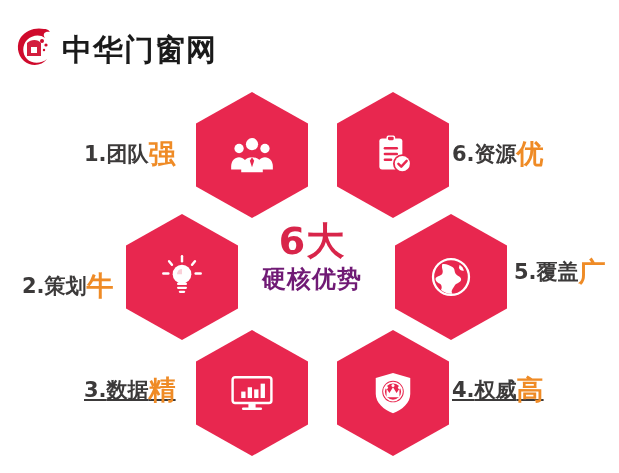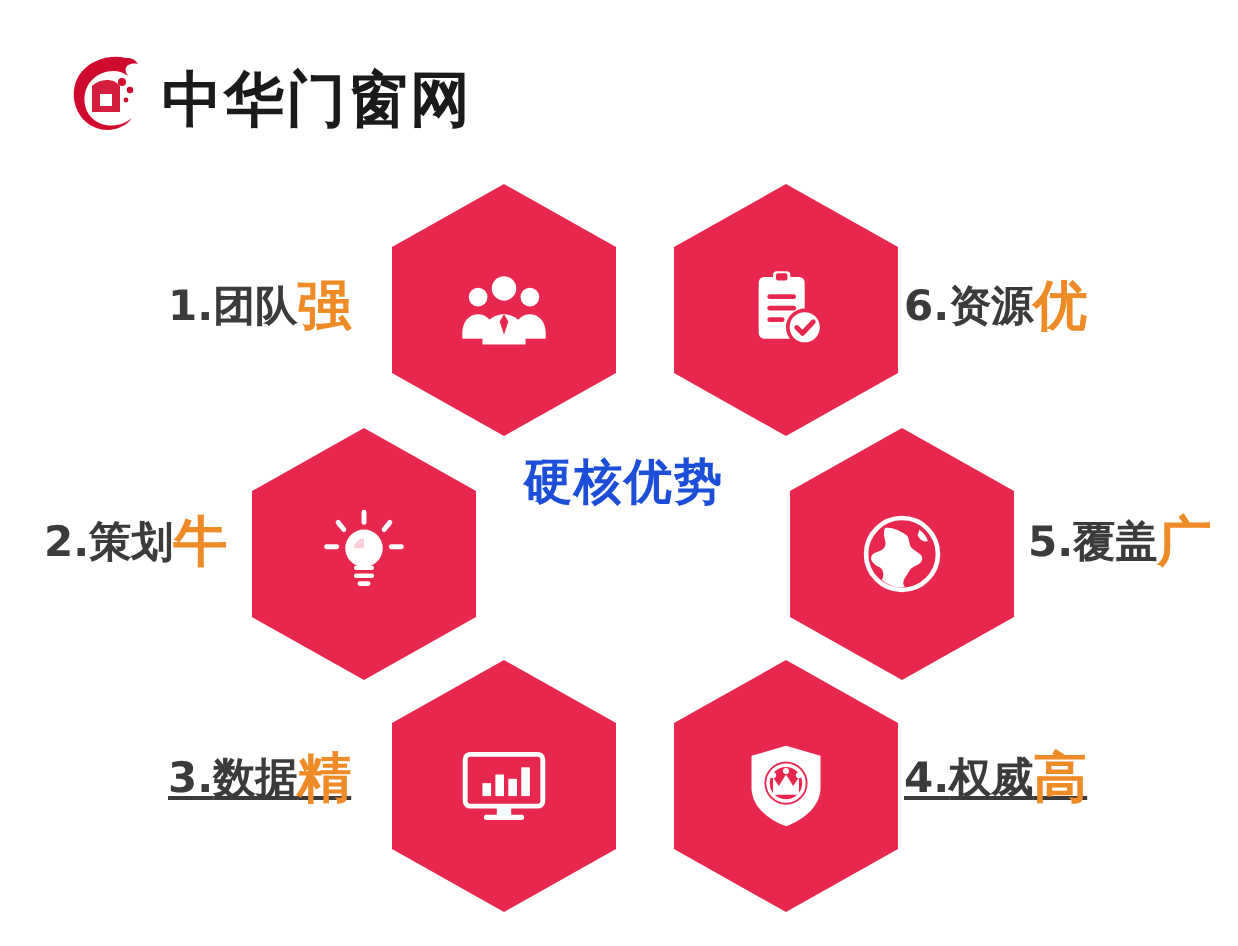--- a/index.html
+++ b/index.html
@@ -11,21 +11,21 @@
     width: 619px;
     height: 473px;
     position: relative;
     overflow: hidden;
     font-family: "Liberation Sans", "DejaVu Sans", sans-serif;
   }
 
   
   #logo-bar {
     position: absolute;
-    left: 33px;
+    left: 14px;
     top: 25px;
     display: flex;
     align-items: center;
     gap: 8px;
   }
   #logo-emblem { width: 40px; height: 46px; flex: none; }
   #logo-wordmark {
     font-size: 30px;
     font-weight: 700;
     letter-spacing: 1px;
@@ -74,21 +74,21 @@
     font-size: 38px;
     font-weight: 700;
     color: #d8254a;
     letter-spacing: 1px;
     font-family: "DejaVu Sans", "Liberation Sans", sans-serif;
   }
   #center-sub {
     margin-top: 7px;
     font-size: 24px;
     font-weight: 700;
-    color: #1d4ed8;
+    color: #701a75;
     letter-spacing: 1px;
     font-family: "DejaVu Sans", "Liberation Sans", sans-serif;
   }
 
   
   .label {
     position: absolute;
     white-space: nowrap;
     font-size: 21px;
     font-weight: 700;
@@ -99,21 +99,21 @@
   .label .hl {
     color: #ef8b26;
     font-size: 27px;
     font-weight: 700;
     vertical-align: -2px;
   }
   .label-l { text-align: right; }
   .label-r { text-align: center; }
 
   .lbl-1 { left: 84px;  top: 140px; }
-  .lbl-2 { left: 22px;  top: 258px; }
+  .lbl-2 { left: 22px;  top: 272px; }
   .lbl-3 { left: 84px;  top: 376px; text-decoration: underline; }
   .lbl-4 { left: 452px; top: 376px; text-decoration: underline; }
   .lbl-5 { left: 514px; top: 258px; }
   .lbl-6 { left: 452px; top: 140px; }
 </style>
 </head>
 <body>
 
 <div id="logo-bar">
   <span>
@@ -214,20 +214,21 @@
         <path d="M23 26 l4 6 l5 -8 l5 8 l4 -6 v12 H23 Z" fill="#fff"></path>
         <circle cx="23" cy="24.5" r="2.1" fill="#fff"></circle>
         <circle cx="32" cy="21.5" r="2.1" fill="#fff"></circle>
         <circle cx="41" cy="24.5" r="2.1" fill="#fff"></circle>
       </svg>
     </span>
   </div>
 </div>
 
 <div id="center-block">
+  <div id="center-big">6大</div>
   <div id="center-sub">硬核优势</div>
 </div>
 
 <div class="label label-l lbl-1"><span>1.</span><span>团队</span><span class="hl">强</span></div>
 
 <div class="label label-l lbl-2"><span>2.</span><span>策划</span><span class="hl">牛</span></div>
 
 <div class="label label-l lbl-3"><span>3.</span><span>数据</span><span class="hl">精</span></div>
 
 <div class="label label-r lbl-4"><span>4.</span><span>权威</span><span class="hl">高</span></div>

